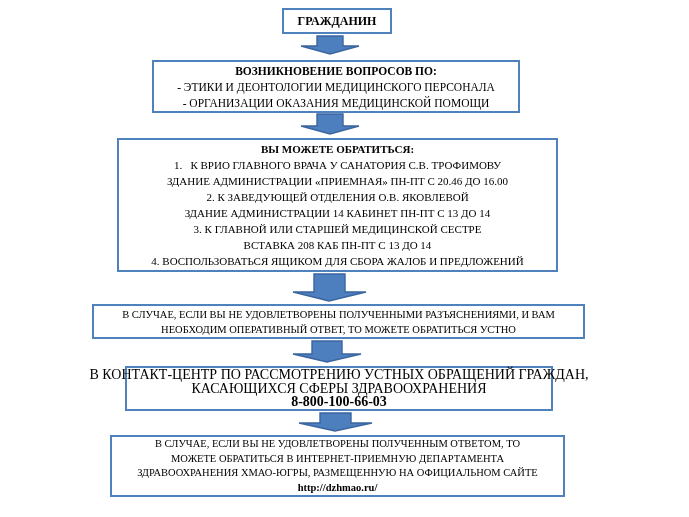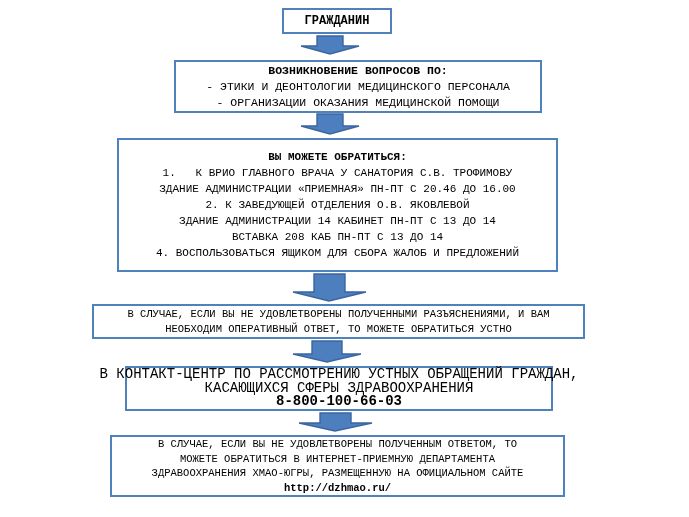--- a/index.html
+++ b/index.html
@@ -9,21 +9,21 @@
     --text: #000000;
     --background: #ffffff;
   }
   * { margin: 0; padding: 0; box-sizing: border-box; }
   html, body { background: var(--background); }
   .canvas {
     position: relative;
     width: 689px;
     height: 517px;
     background: var(--background);
-    font-family: Liberation Mono, monospace;
+    font-family: Liberation Serif, serif;
     color: var(--text);
     overflow: hidden;
   }
   .fbox {
     position: absolute;
     border: 2px solid var(--box-border);
     background: var(--background);
     display: flex;
     flex-direction: column;
     justify-content: center;
@@ -32,21 +32,21 @@
   }
   .ln { white-space: pre; }
   .b  { font-weight: bold; }
 
   .arrow { position: absolute; display: block; }
   .arrow polygon { fill: var(--arrow-fill); stroke: var(--arrow-stroke); stroke-width: 1.4; }
 
   
   #box-citizen { left: 282px; top: 8px;  width: 110px; height: 26px; font-size: 12px; }
   
-  #box-questions { left: 152px; top: 60px; width: 368px; height: 53px; font-size: 11.5px; line-height: 16px; margin-left: 22px; }
+  #box-questions { left: 152px; top: 60px; width: 368px; height: 53px; font-size: 11.5px; line-height: 16px; }
   
   #box-contacts { left: 117px; top: 138px; width: 441px; height: 134px; font-size: 11px; line-height: 16px; }
   
   #box-oral { left: 92px; top: 304px; width: 493px; height: 35px; font-size: 10.5px; line-height: 15px; }
   
   #box-contact-center { left: 125px; top: 366px; width: 428px; height: 45px; font-size: 14px; line-height: 13.5px; }
   
   #box-internet { left: 110px; top: 435px; width: 455px; height: 62px; font-size: 10.5px; line-height: 14.5px; align-items: center; }
 
   #arrow-1 { left: 300px; top: 35px;  }
@@ -77,20 +77,21 @@
   <svg class="arrow" id="arrow-2" width="60" height="22" viewBox="0 0 60 22">
     <polygon points="17,1 43,1 43,13 59,13 30,21 1,13 17,13"></polygon>
   </svg>
 
   <div class="fbox" id="box-contacts">
     <div class="ln b">ВЫ МОЖЕТЕ ОБРАТИТЬСЯ:</div>
     <div class="ln">1.   К ВРИО ГЛАВНОГО ВРАЧА У САНАТОРИЯ С.В. ТРОФИМОВУ</div>
     <div class="ln">ЗДАНИЕ АДМИНИСТРАЦИИ «ПРИЕМНАЯ» ПН-ПТ С 20.46 ДО 16.00</div>
     <div class="ln">2. К ЗАВЕДУЮЩЕЙ ОТДЕЛЕНИЯ О.В. ЯКОВЛЕВОЙ</div>
     <div class="ln">ЗДАНИЕ АДМИНИСТРАЦИИ 14 КАБИНЕТ ПН-ПТ С 13 ДО 14</div>
+    <div class="ln">3. К ГЛАВНОЙ ИЛИ СТАРШЕЙ МЕДИЦИНСКОЙ СЕСТРЕ</div>
     <div class="ln">ВСТАВКА 208 КАБ ПН-ПТ С 13 ДО 14</div>
     <div class="ln">4. ВОСПОЛЬЗОВАТЬСЯ ЯЩИКОМ ДЛЯ СБОРА ЖАЛОБ И ПРЕДЛОЖЕНИЙ</div>
   </div>
 
   <svg class="arrow" id="arrow-3" width="75" height="29" viewBox="0 0 75 29">
     <polygon points="22,1 53,1 53,19 74,19 37,28 1,19 22,19"></polygon>
   </svg>
 
   <div class="fbox" id="box-oral">
     <div class="ln">В СЛУЧАЕ, ЕСЛИ ВЫ НЕ УДОВЛЕТВОРЕНЫ ПОЛУЧЕННЫМИ РАЗЪЯСНЕНИЯМИ, И ВАМ</div>

